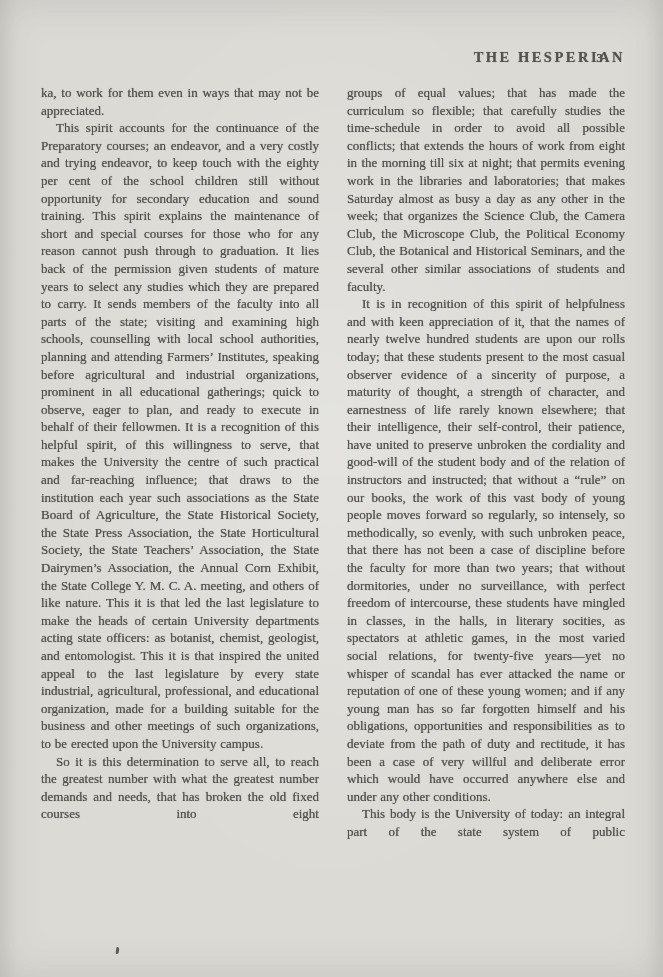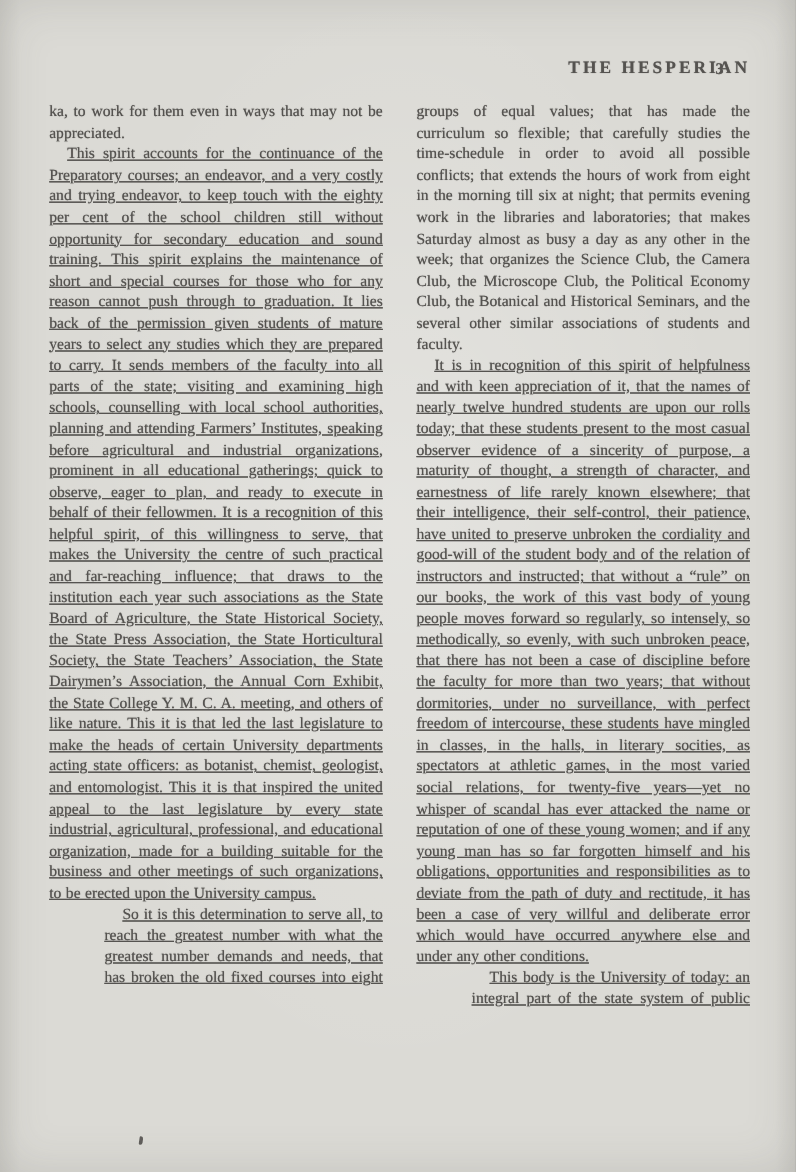--- a/index.html
+++ b/index.html
@@ -62,22 +62,22 @@
     width: 287px;
     color: var(--ink);
   }
   .para {
     font-size: 13px;
     line-height: 17.6px;
     text-align: justify;
     text-shadow: 0 0 0.7px rgba(85,83,80,0.85);
     word-spacing: 0.5px;
   }
-  .para.indent { text-indent: 15px; text-decoration: underline; }
-  .para.continues { text-align-last: justify; margin-left: 46px; }
+  .para.indent { text-indent: 15px; }
+  .para.continues { text-align-last: justify; }
   .ink-speck {
     position: absolute;
     left: 116px;
     top: 947px;
     width: 3px;
     height: 7px;
     background: #4a4845;
     border-radius: 1px 2px 2px 1px;
     transform: rotate(8deg);
     opacity: 0.85;

